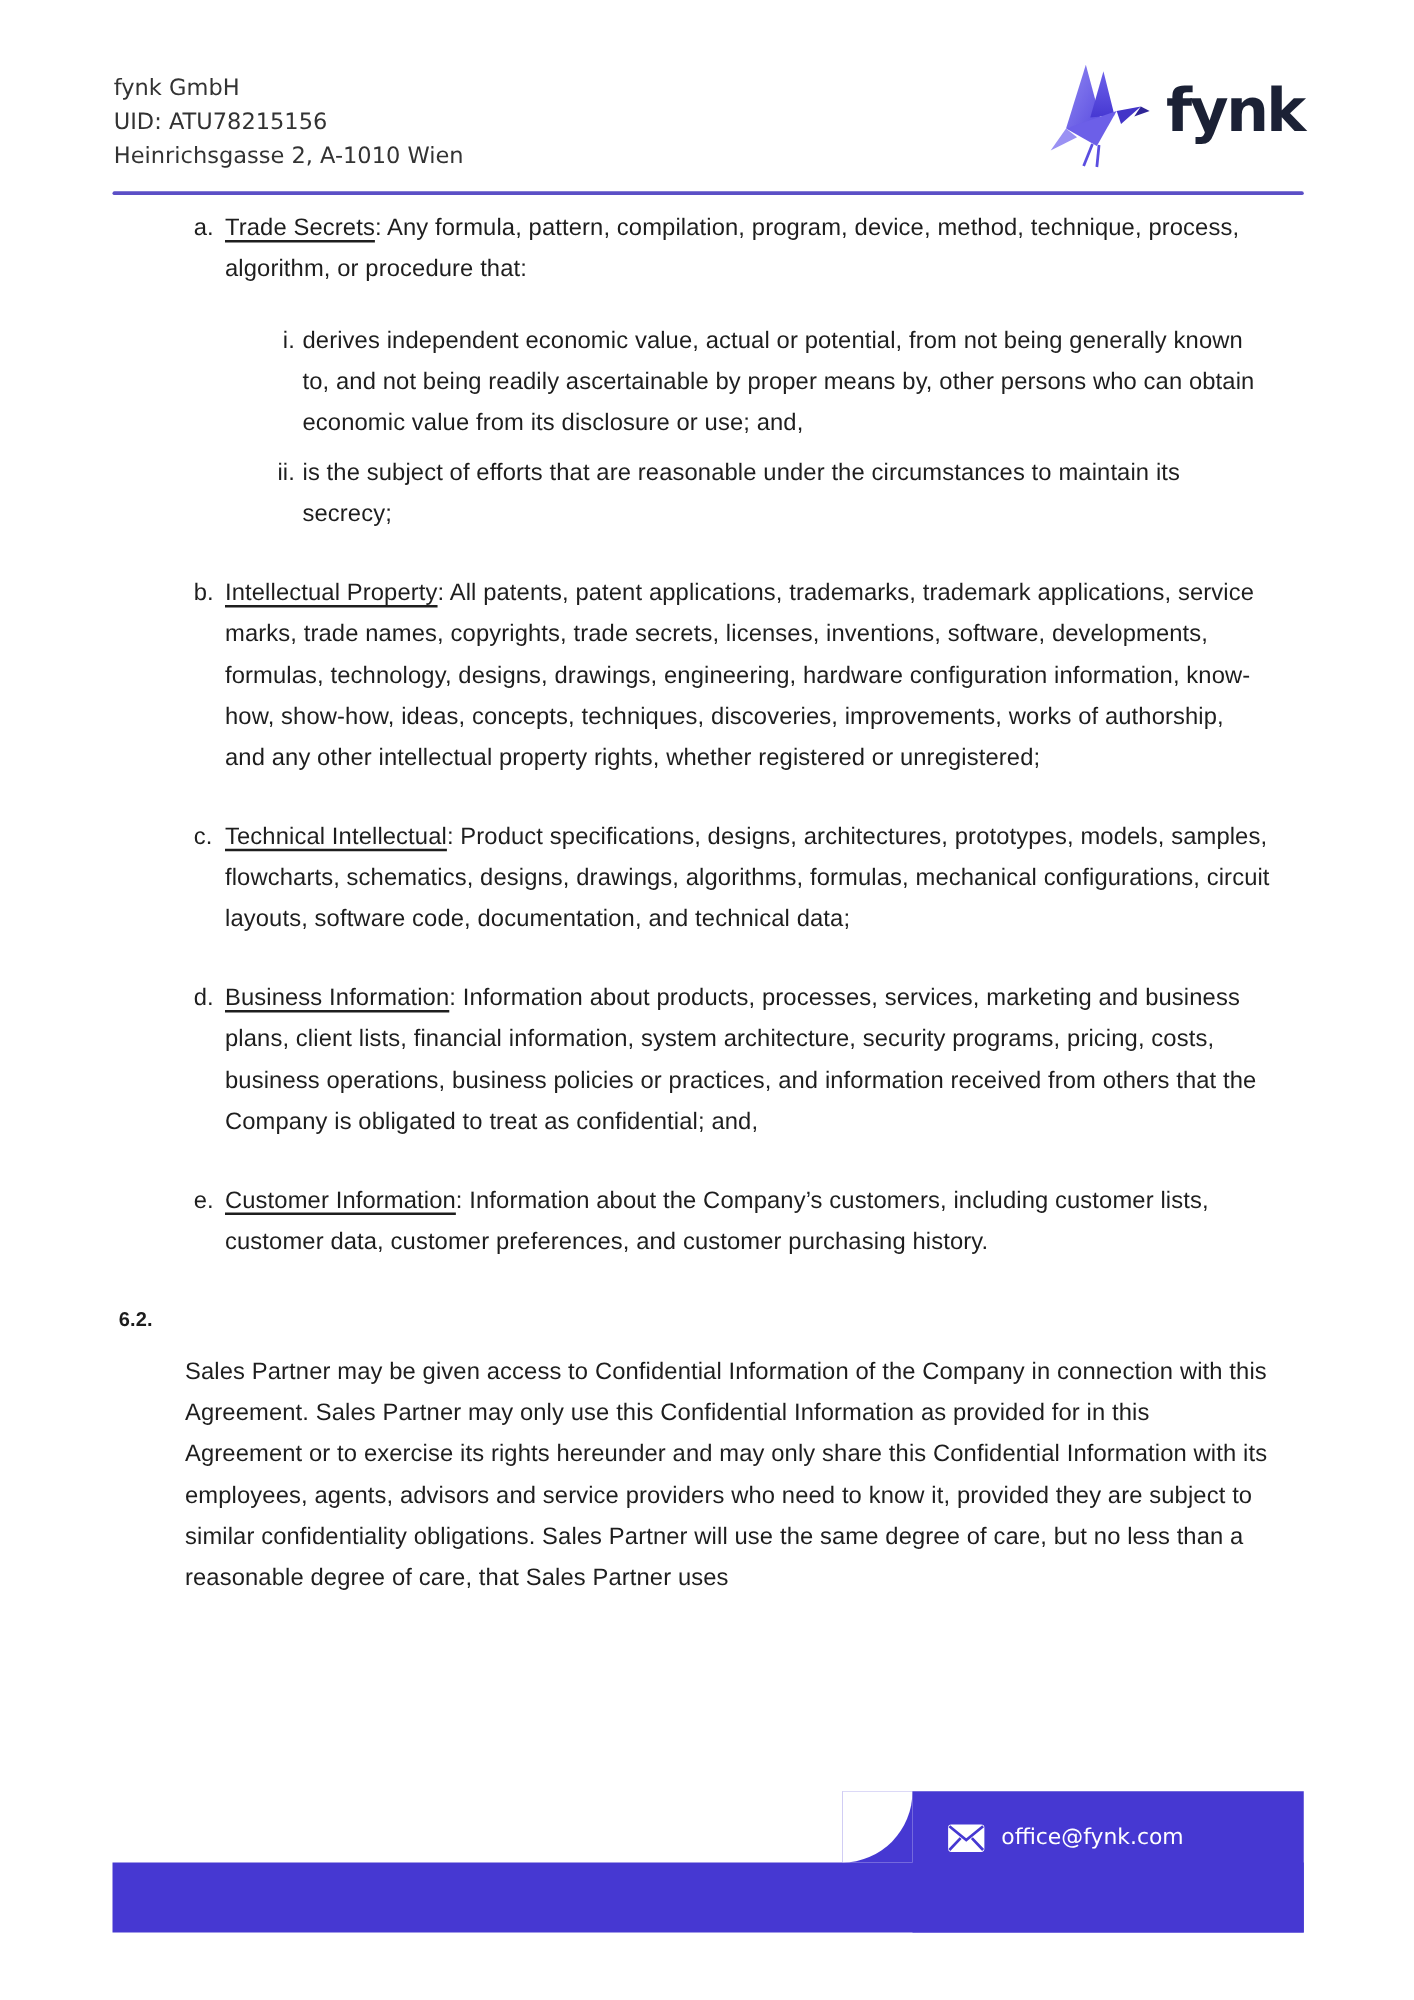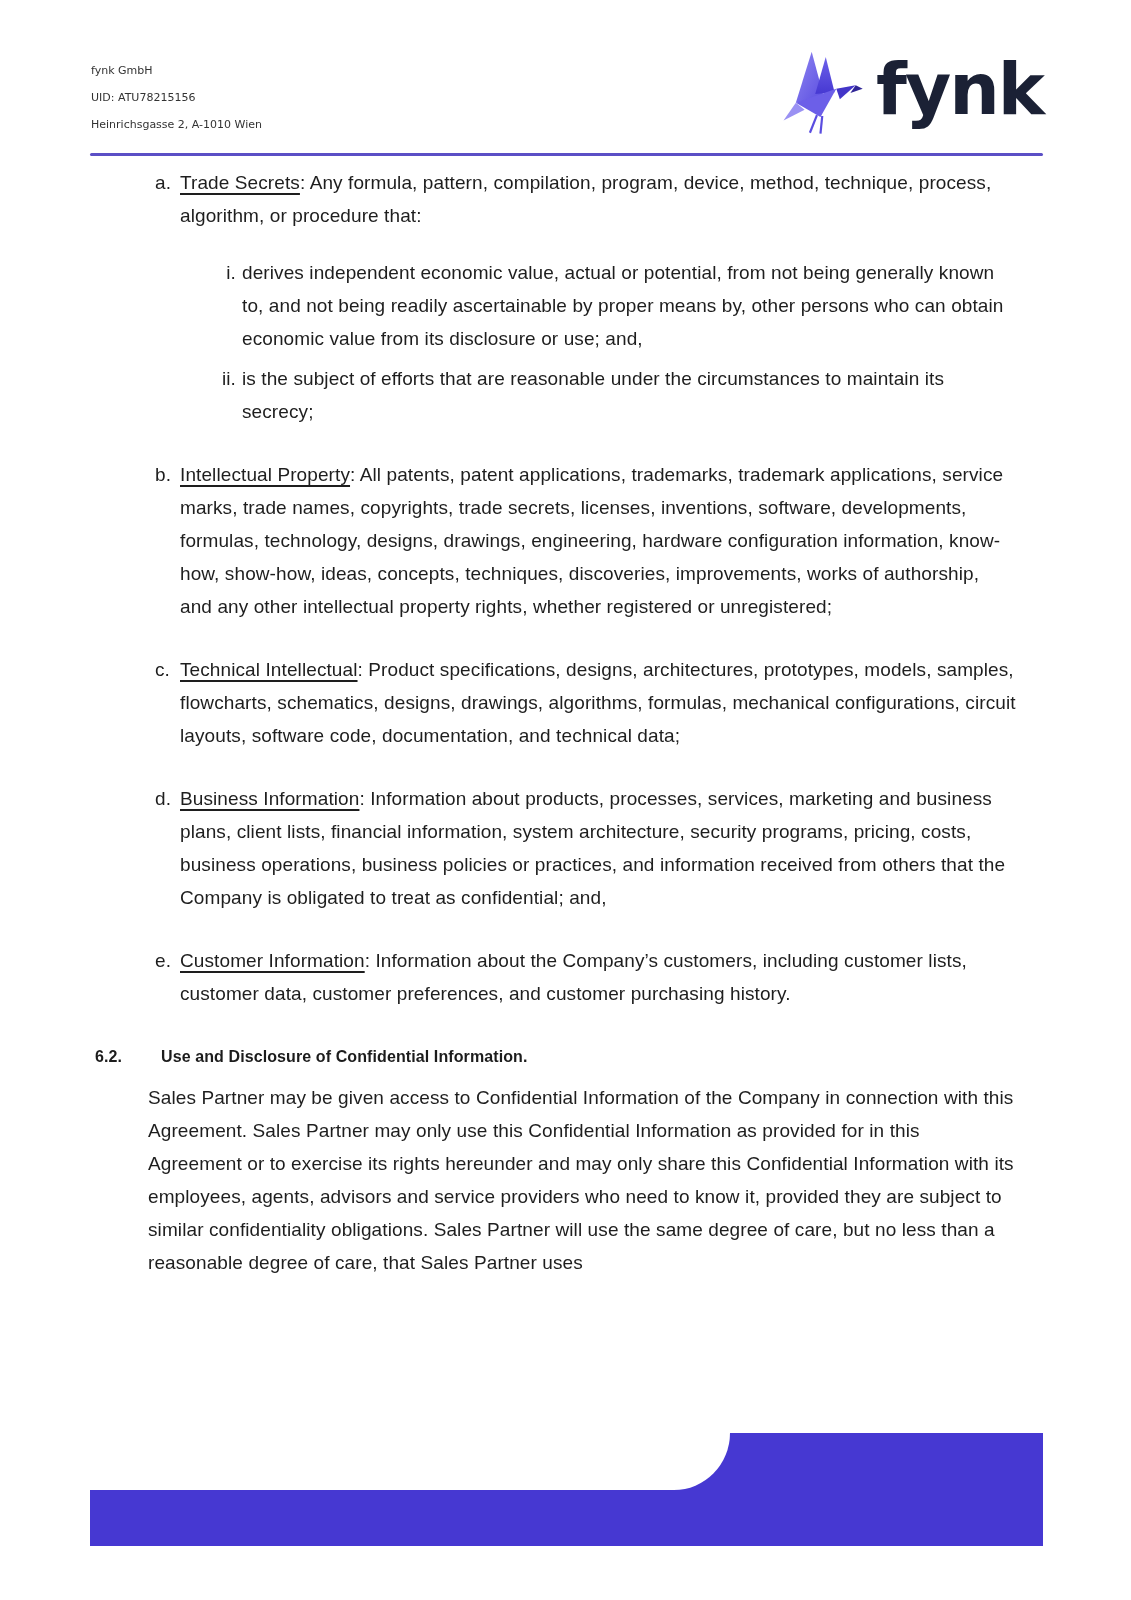--- a/index.html
+++ b/index.html
@@ -15,30 +15,30 @@
     width:1131px;height:1600px;
     background:#ffffff;
     font-family:"Liberation Sans",sans-serif;
     color:var(--body-text);
     overflow:hidden;
   }
   
   .company-info{
     position:absolute;left:91px;top:57px;
     font-family:"DejaVu Sans",sans-serif;
-    font-size:11px;line-height:27px;color:#333333;
+    font-size:18px;line-height:27px;color:#333333;
   }
   .logo{
     position:absolute;top:48px;right:88px;
     display:flex;align-items:center;gap:8px;
   }
   .logo svg.bird{width:88px;height:92px;}
   .wordmark{
     font-family:"DejaVu Sans",sans-serif;
-    font-weight:700;font-size:71px;letter-spacing:-2px;
+    font-weight:700;font-size:48px;letter-spacing:-2px;
     color:var(--navy);line-height:1;padding-bottom:10px;
   }
   .rule{
     position:absolute;left:90px;top:153px;
     width:953px;height:3px;background:var(--rule);border-radius:2px;
   }
   
   .content{
     position:absolute;left:148px;top:166px;width:868px;
     font-size:19px;line-height:33px;letter-spacing:.1px;
@@ -151,25 +151,32 @@
         <span class="term">Business Information</span><span>: Information about products, processes, services, marketing and business plans, client lists, financial information, system architecture, security programs, pricing, costs, business operations, business policies or practices, and information received from others that the Company is obligated to treat as confidential; and,</span>
       </li>
       <li class="extra-gap">
         <span class="alpha-marker">e.</span>
         <span class="term">Customer Information</span><span>: Information about the Company’s customers, including customer lists, customer data, customer preferences, and customer purchasing history.</span>
       </li>
     </ol>
 
     <div class="section-head">
       <span class="sec-num">6.2.</span>
-      <span class="sec-title">Use and Disclosure of Confidential Information.</span>
     </div>
     <p class="sec-para">Sales Partner may be given access to Confidential Information of the Company in connection with this Agreement. Sales Partner may only use this Confidential Information as provided for in this Agreement or to exercise its rights hereunder and may only share this Confidential Information with its employees, agents, advisors and service providers who need to know it, provided they are subject to similar confidentiality obligations. Sales Partner will use the same degree of care, but no less than a reasonable degree of care, that Sales Partner uses</p>
   </main>
 
   <div class="footer-band"></div>
   <div class="fillet">
       <div class="fillet-inner"></div>
     </div>
   <div class="footer-right">
+    <div class="contact-row">
+      <svg width="30" height="23" viewBox="0 0 30 23" aria-hidden="true">
+        <rect x="0.5" y="0.5" width="29" height="22" rx="2.5" fill="#ffffff"></rect>
+        <path d="M1.5,2 L15,13 L28.5,2" fill="none" stroke="#4638d2" stroke-width="2.2"></path>
+        <path d="M1.5,21 L10.5,11.5 M28.5,21 L19.5,11.5" fill="none" stroke="#4638d2" stroke-width="2.2"></path>
+      </svg>
+      <span>office@fynk.com</span>
+    </div>
   </div>
 
 </div>
 
 </body></html>

